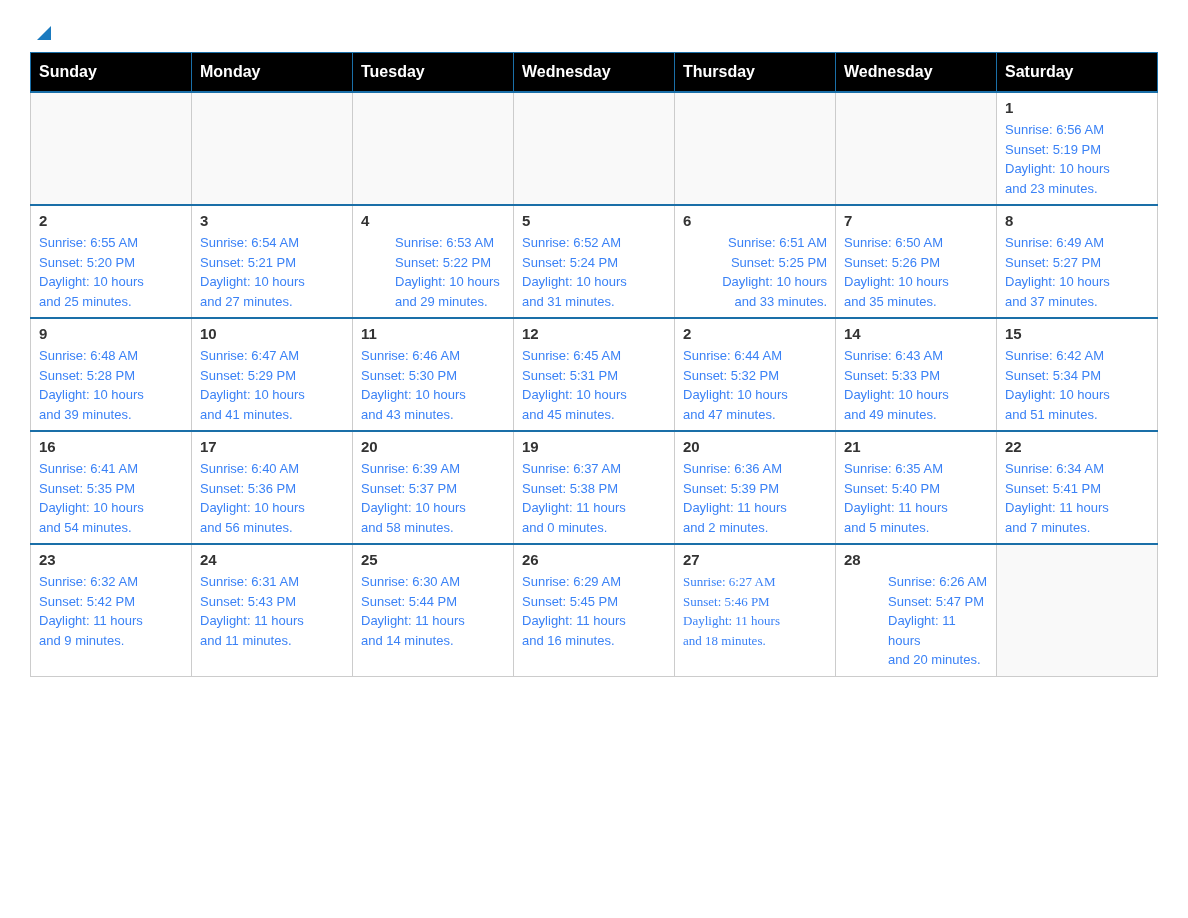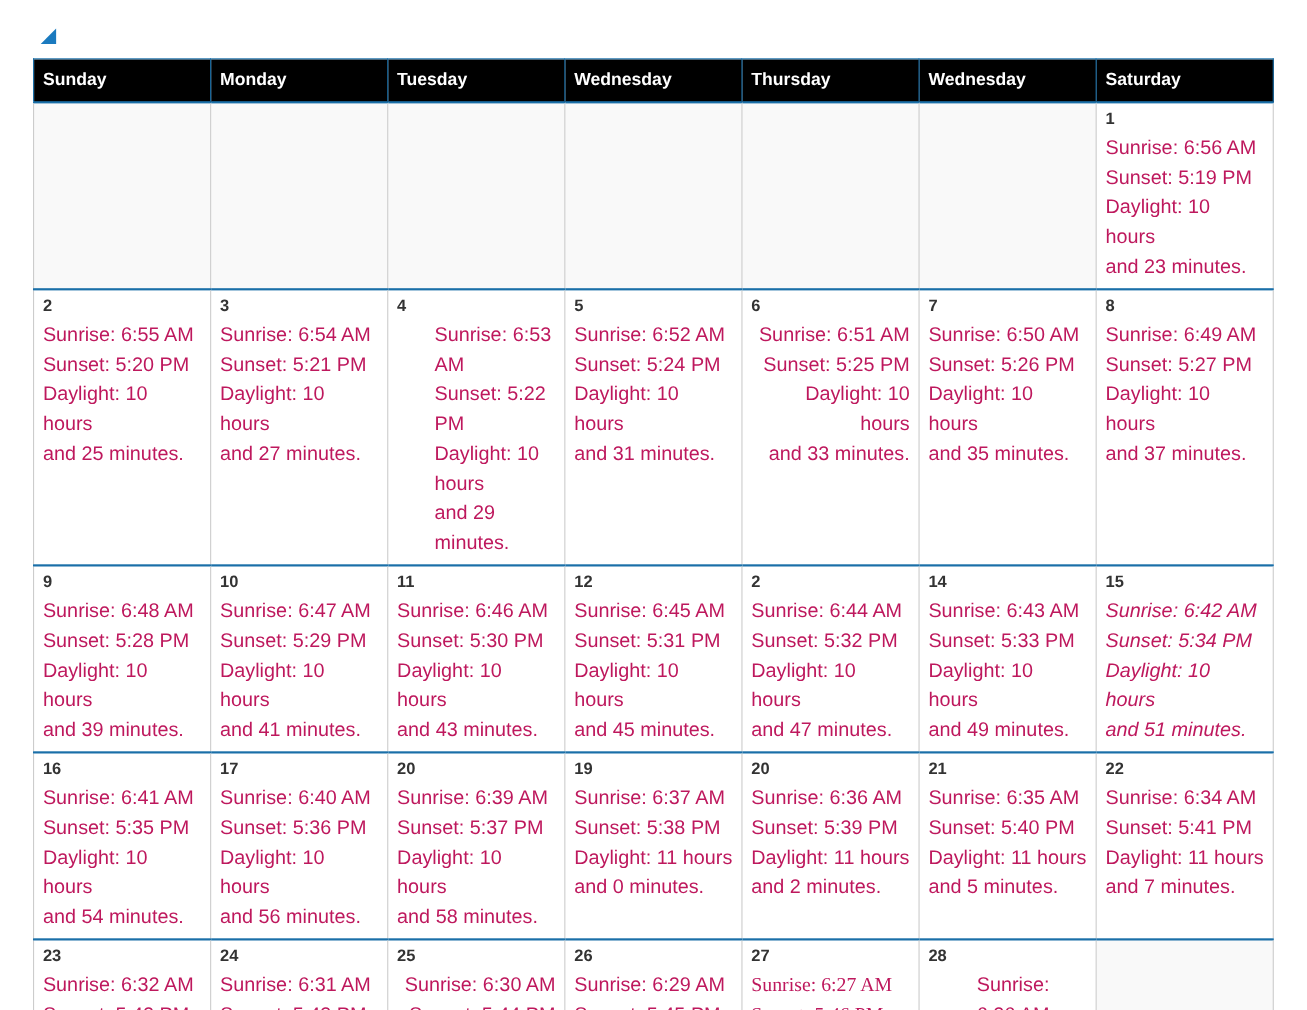--- a/index.html
+++ b/index.html
@@ -62,23 +62,23 @@
     .calendar tr td {
       border-top: 2px solid #1a6fa8;
     }
     .day-num {
       font-size: 15px;
       font-weight: bold;
       display: block;
       margin-bottom: 4px;
     }
     .day-info {
-      font-size: 18px;
+      font-size: 13px;
       line-height: 1.5;
-      color: #be185d;
+      color: #3b82f6;
     }
     .empty-cell {
       background: #f9f9f9;
     }
   </style>
 </head>
 <body>
 
 <div class="header">
   <div class="logo">
@@ -215,21 +215,21 @@
         </td>
         <td>
           <span class="day-num">14</span>
           <div class="day-info" style="white-space: pre-line;">Sunrise: 6:43 AM
 Sunset: 5:33 PM
 Daylight: 10 hours
 and 49 minutes.</div>
         </td>
         <td>
           <span class="day-num">15</span>
-          <div class="day-info" style="white-space: pre-line; font-style: italic;">Sunrise: 6:42 AM
+          <div class="day-info" style="white-space: pre-line;">Sunrise: 6:42 AM
 Sunset: 5:34 PM
 Daylight: 10 hours
 and 51 minutes.</div>
         </td>
       </tr>
       <tr>
         <td>
           <span class="day-num">16</span>
           <div class="day-info" style="white-space: pre-line;">Sunrise: 6:41 AM
 Sunset: 5:35 PM
@@ -289,21 +289,21 @@
         </td>
         <td>
           <span class="day-num">24</span>
           <div class="day-info" style="white-space: pre-line;">Sunrise: 6:31 AM
 Sunset: 5:43 PM
 Daylight: 11 hours
 and 11 minutes.</div>
         </td>
         <td>
           <span class="day-num">25</span>
-          <div class="day-info" style="white-space: pre-line; text-align: right;">Sunrise: 6:30 AM
+          <div class="day-info" style="white-space: pre-line;">Sunrise: 6:30 AM
 Sunset: 5:44 PM
 Daylight: 11 hours
 and 14 minutes.</div>
         </td>
         <td>
           <span class="day-num">26</span>
           <div class="day-info" style="white-space: pre-line;">Sunrise: 6:29 AM
 Sunset: 5:45 PM
 Daylight: 11 hours
 and 16 minutes.</div>

